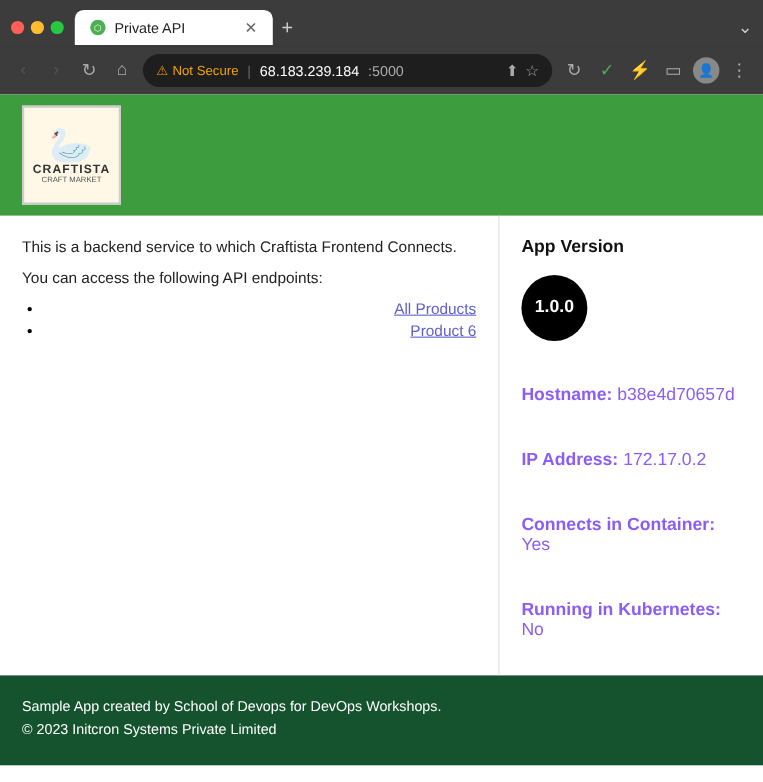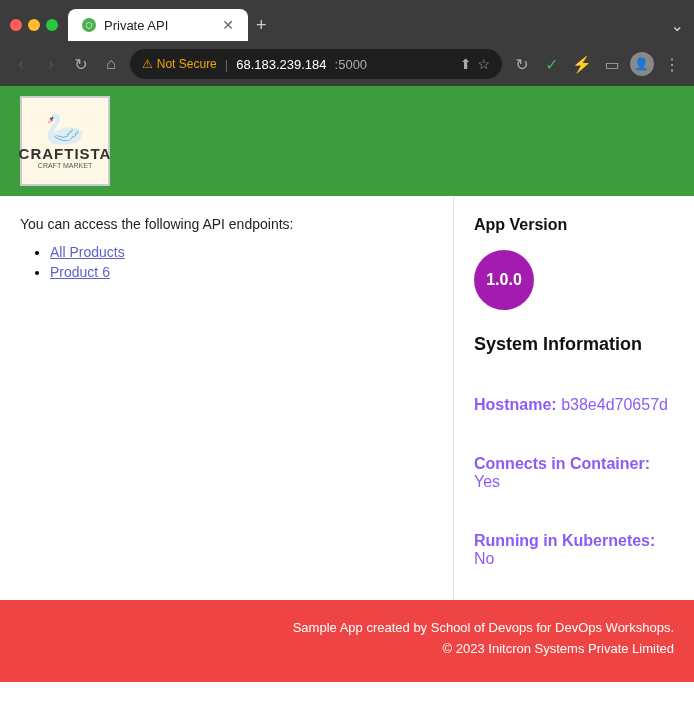--- a/index.html
+++ b/index.html
@@ -130,21 +130,21 @@
       margin-right: 20px;
       flex-shrink: 0;
     }
     .logo-inner {
       text-align: center;
     }
     .logo-crane {
       font-size: 32px; line-height: 1;
     }
     .logo-text {
-      font-size: 15px; font-weight: bold; color: #333; letter-spacing: 1px;
+      font-size: 11px; font-weight: bold; color: #333; letter-spacing: 1px;
     }
     .logo-subtext {
       font-size: 7px; color: #555;
     }
     .header-title {
       color: #fff;
       font-size: 32px;
       font-weight: bold;
     }
 
@@ -158,42 +158,43 @@
       flex: 1;
       padding: 20px 20px;
       border-right: 1px solid #e0e0e0;
     }
     .left-panel p {
       margin-bottom: 12px;
       font-size: 14px;
       color: #222;
     }
     .left-panel ul {
-      margin-left: 30px;
+      margin-left: 20px;
+      text-align: right;
     }
     .left-panel ul li {
       margin-bottom: 4px;
     }
     .left-panel ul li a {
       color: #6060cc;
       text-decoration: underline;
       font-size: 14px;
     }
     .right-panel {
       width: 240px;
       padding: 20px 20px;
     }
     .section-title {
       font-size: 16px;
       font-weight: bold;
       color: #111;
       margin-bottom: 16px;
     }
     .version-badge {
-      background: #a21caf;
+      background: #000000;
       color: #fff;
       border-radius: 50%;
       width: 60px; height: 60px;
       display: flex; align-items: center; justify-content: center;
       font-size: 16px;
       font-weight: bold;
       margin-bottom: 24px;
     }
     .system-info-title {
       font-size: 18px;
@@ -206,23 +207,23 @@
       font-size: 16px;
       color: #8b5cf6;
       margin-top: 41px;
     }
     .info-label {
       font-weight: bold;
     }
 
     
     .footer {
-      background: #ef4444;
+      background: #14532d;
       color: #fff;
-      text-align: right;
+      text-align: left;
       padding: 20px;
       font-size: 13px;
     }
     .footer p {
       margin-bottom: 6px;
     }
   </style>
 </head>
 <body>
 
@@ -284,42 +285,46 @@
         <div class="logo-crane">🦢</div>
         <div class="logo-text">CRAFTISTA</div>
         <div class="logo-subtext">CRAFT MARKET</div>
       </div>
     </div>
   </div>
 
   <div class="main-content">
 
     <div class="left-panel">
+      <p>This is a backend service to which Craftista Frontend Connects.</p>
       <p>You can access the following API endpoints:</p>
       <ul>
         <li>
           <a href="#">All Products</a>
         </li>
         <li>
           <a href="#">Product 6</a>
         </li>
       </ul>
     </div>
 
     <div class="right-panel">
       <div class="section-title">App Version</div>
       <div class="version-badge">1.0.0</div>
 
-      <div class="system-info-title">System Information</div>
 
       <div class="info-row">
         <span class="info-label">Hostname:</span>
         <span>b38e4d70657d</span>
       </div>
       <div class="info-row">
+        <span class="info-label">IP Address:</span>
+        <span>172.17.0.2</span>
+      </div>
+      <div class="info-row">
         <span class="info-label">Connects in Container:</span>
         <span>Yes</span>
       </div>
       <div class="info-row">
         <span class="info-label">Running in Kubernetes:</span>
         <span>No</span>
       </div>
     </div>
 
   </div>

